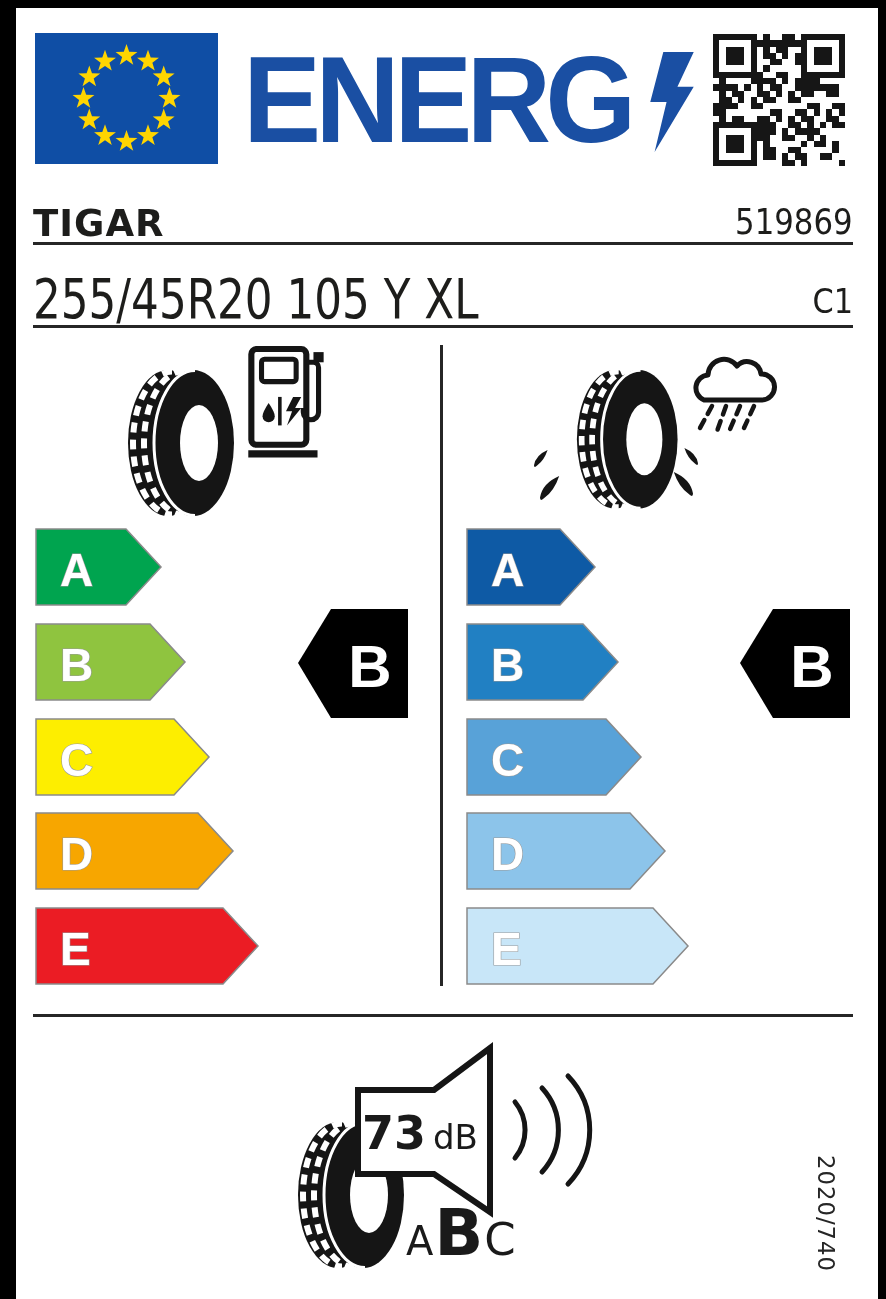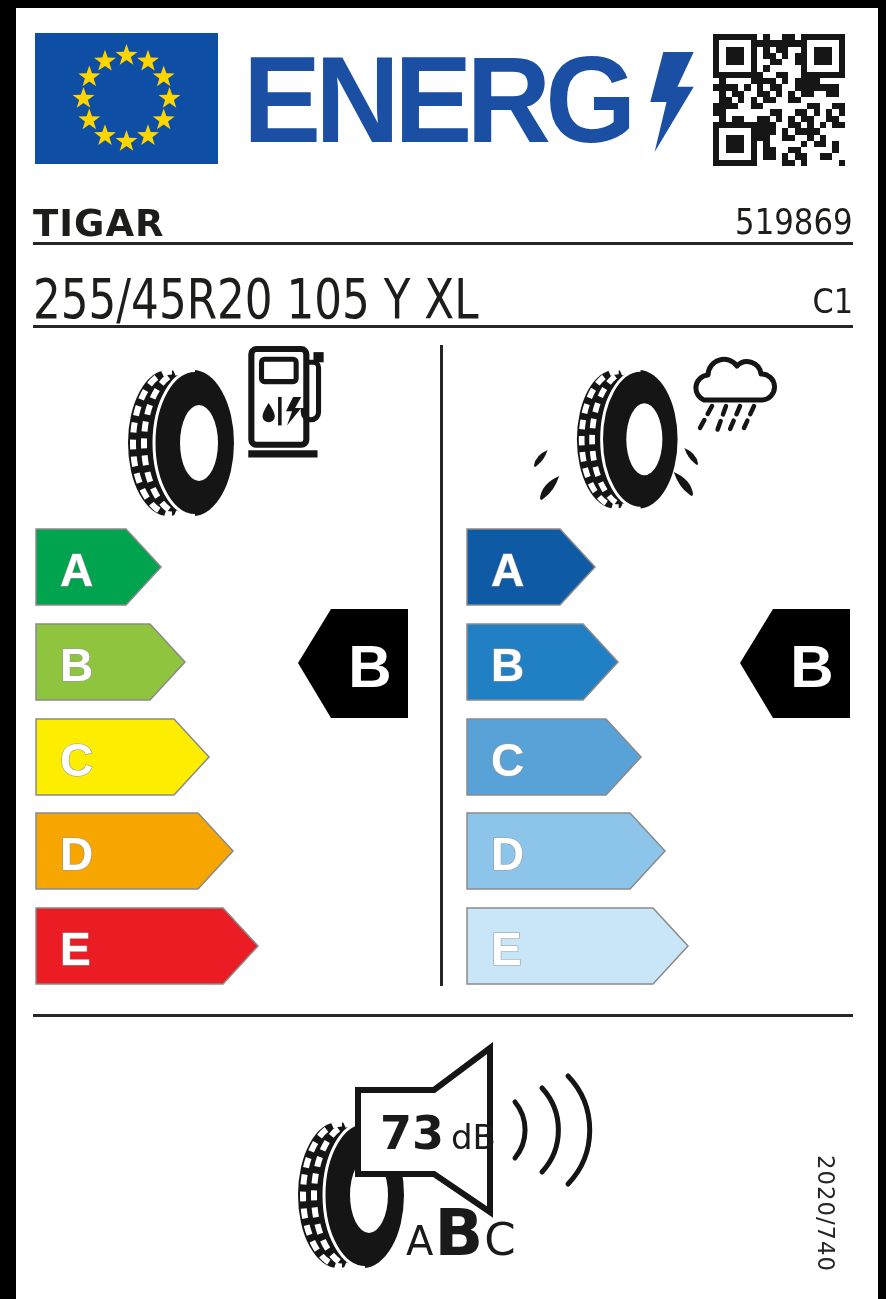--- a/index.html
+++ b/index.html
@@ -23,21 +23,21 @@
   .dims{position:absolute;left:33px;top:266px;font-size:56px;transform:scaleX(0.78);transform-origin:left top;white-space:nowrap;}
   .tclass{position:absolute;right:33px;top:282px;font-size:33px;transform:scaleX(0.92);transform-origin:right top;}
 
   .vdiv{position:absolute;left:440px;top:345px;width:3px;height:641px;background:#262626;}
 
   .icon{position:absolute;}
   .bar{position:absolute;left:35px;}
   .bar.right{left:466px;}
   .rarrow{position:absolute;top:608px;}
 
-  .noise-db{position:absolute;left:380px;top:1106px;display:flex;align-items:baseline;gap:7px;color:#1a1a1a;}
+  .noise-db{position:absolute;left:362px;top:1106px;display:flex;align-items:baseline;gap:7px;color:#1a1a1a;}
   .noise-db .v{font-size:46px;font-weight:bold;}
   .noise-db .u{font-size:34px;}
   .noise-abc{position:absolute;left:406px;top:1196px;display:flex;align-items:baseline;color:#1a1a1a;}
   .noise-abc .a{font-size:40px;}
   .noise-abc .b{font-size:64px;font-weight:bold;margin:0 1px;}
   .noise-abc .c{font-size:45px;}
 
   .reg{position:absolute;left:812px;top:1152px;writing-mode:vertical-rl;font-size:24px;
        letter-spacing:1px;color:#262626;transform:scale(0.95);}
   svg text{font-family:"Liberation Sans",sans-serif;}

